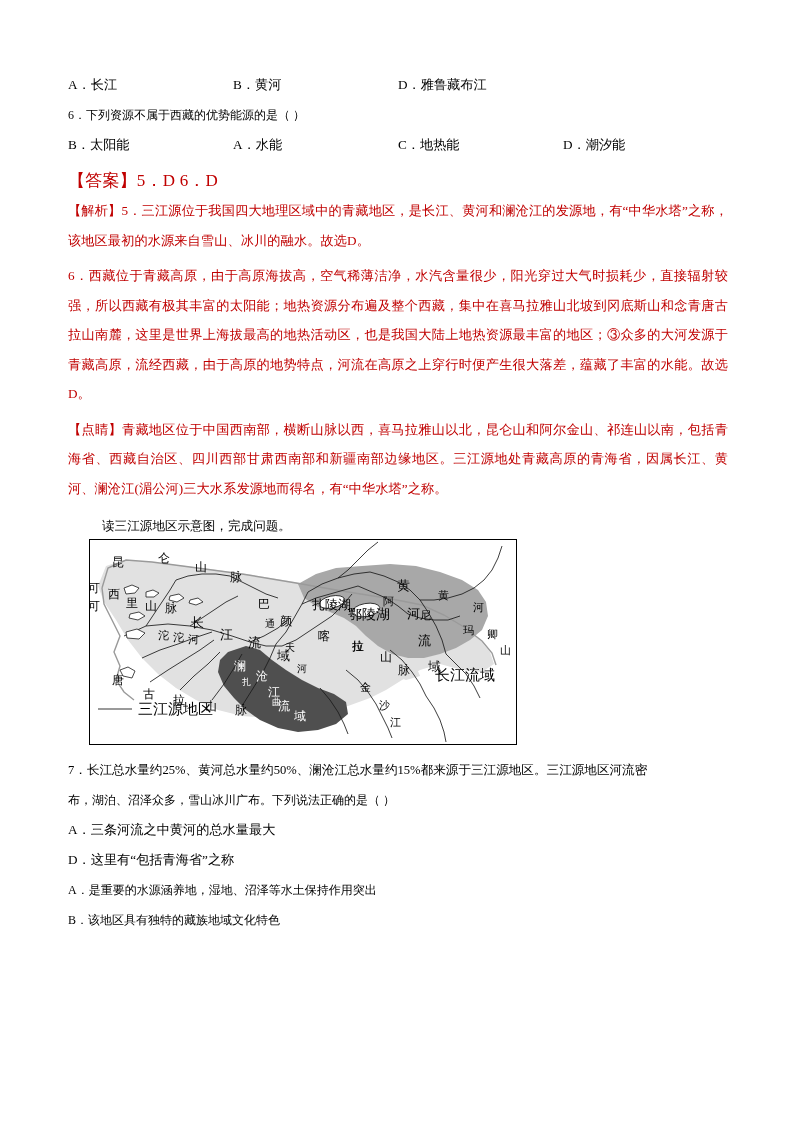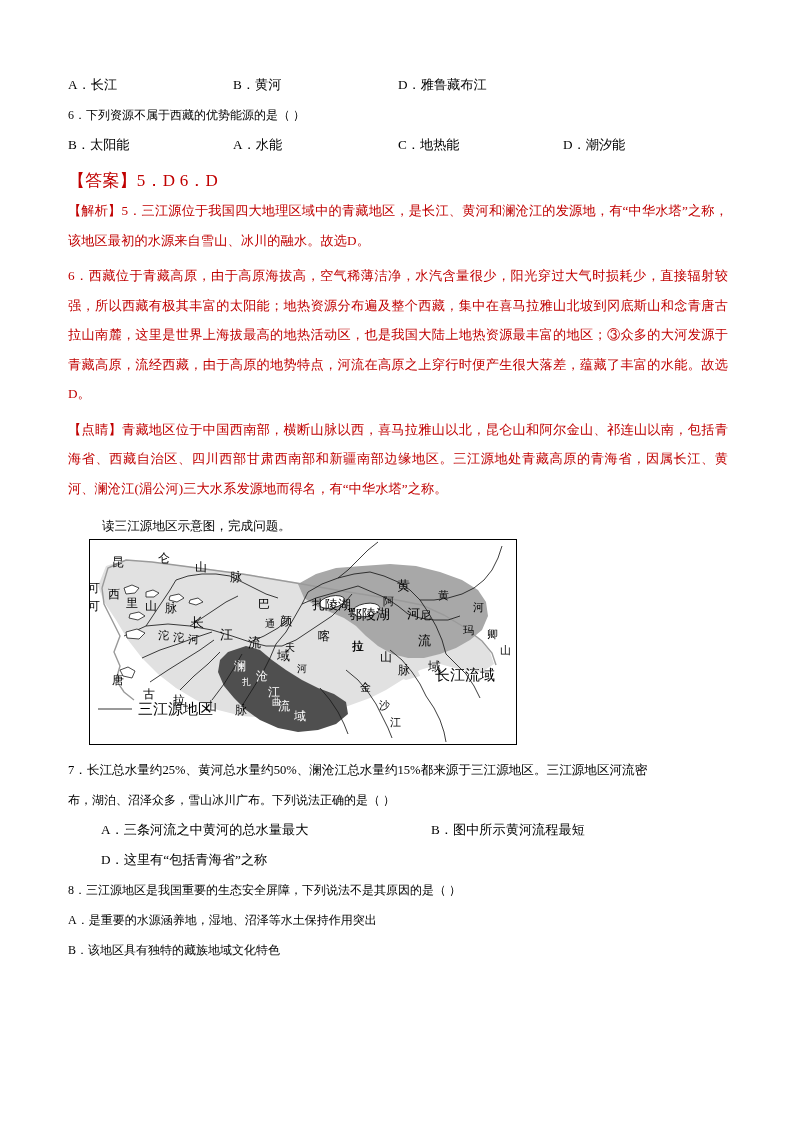--- a/index.html
+++ b/index.html
@@ -45,21 +45,21 @@
   .red { color: #c00000; }
 
   
   .opt-row {
     display: flex;
     font-size: 13.2px;
     line-height: 30px;
     white-space: nowrap;
   }
   .opt-4 > div { width: 25%; }
-  .opt-2 > div { width: 50%; margin-left: 33px; }
+  .opt-2 > div { width: 50%; }
 
   .q-line {
     font-size: 12px;
     line-height: 30px;
     white-space: nowrap;
   }
 
   .spacer-6 { height: 6px; }
   .spacer-10 { height: 10px; }
 
@@ -283,24 +283,22 @@
       <div class="legend-line"></div>
       <div class="legend-text">三江源地区</div>
     </div>
 
     <div class="spacer-10"></div>
 
     <div class="q-line" style="font-size:12.6px;">7．长江总水量约25%、黄河总水量约50%、澜沧江总水量约15%都来源于三江源地区。三江源地区河流密</div>
     <div class="q-line">布，湖泊、沼泽众多，雪山冰川广布。下列说法正确的是（   ）</div>
     <div class="opt-row opt-2">
       <div>A．三条河流之中黄河的总水量最大</div>
-      <div>B．图中所示黄河流程最短</div>
     </div>
     <div class="opt-row opt-2">
       <div>D．这里有“包括青海省”之称</div>
     </div>
 
-    <div class="q-line">8．三江源地区是我国重要的生态安全屏障，下列说法不是其原因的是（   ）</div>
     <div class="q-line">A．是重要的水源涵养地，湿地、沼泽等水土保持作用突出</div>
     <div class="q-line">B．该地区具有独特的藏族地域文化特色</div>
 
   </div>
 </div>
 
 </body></html>

